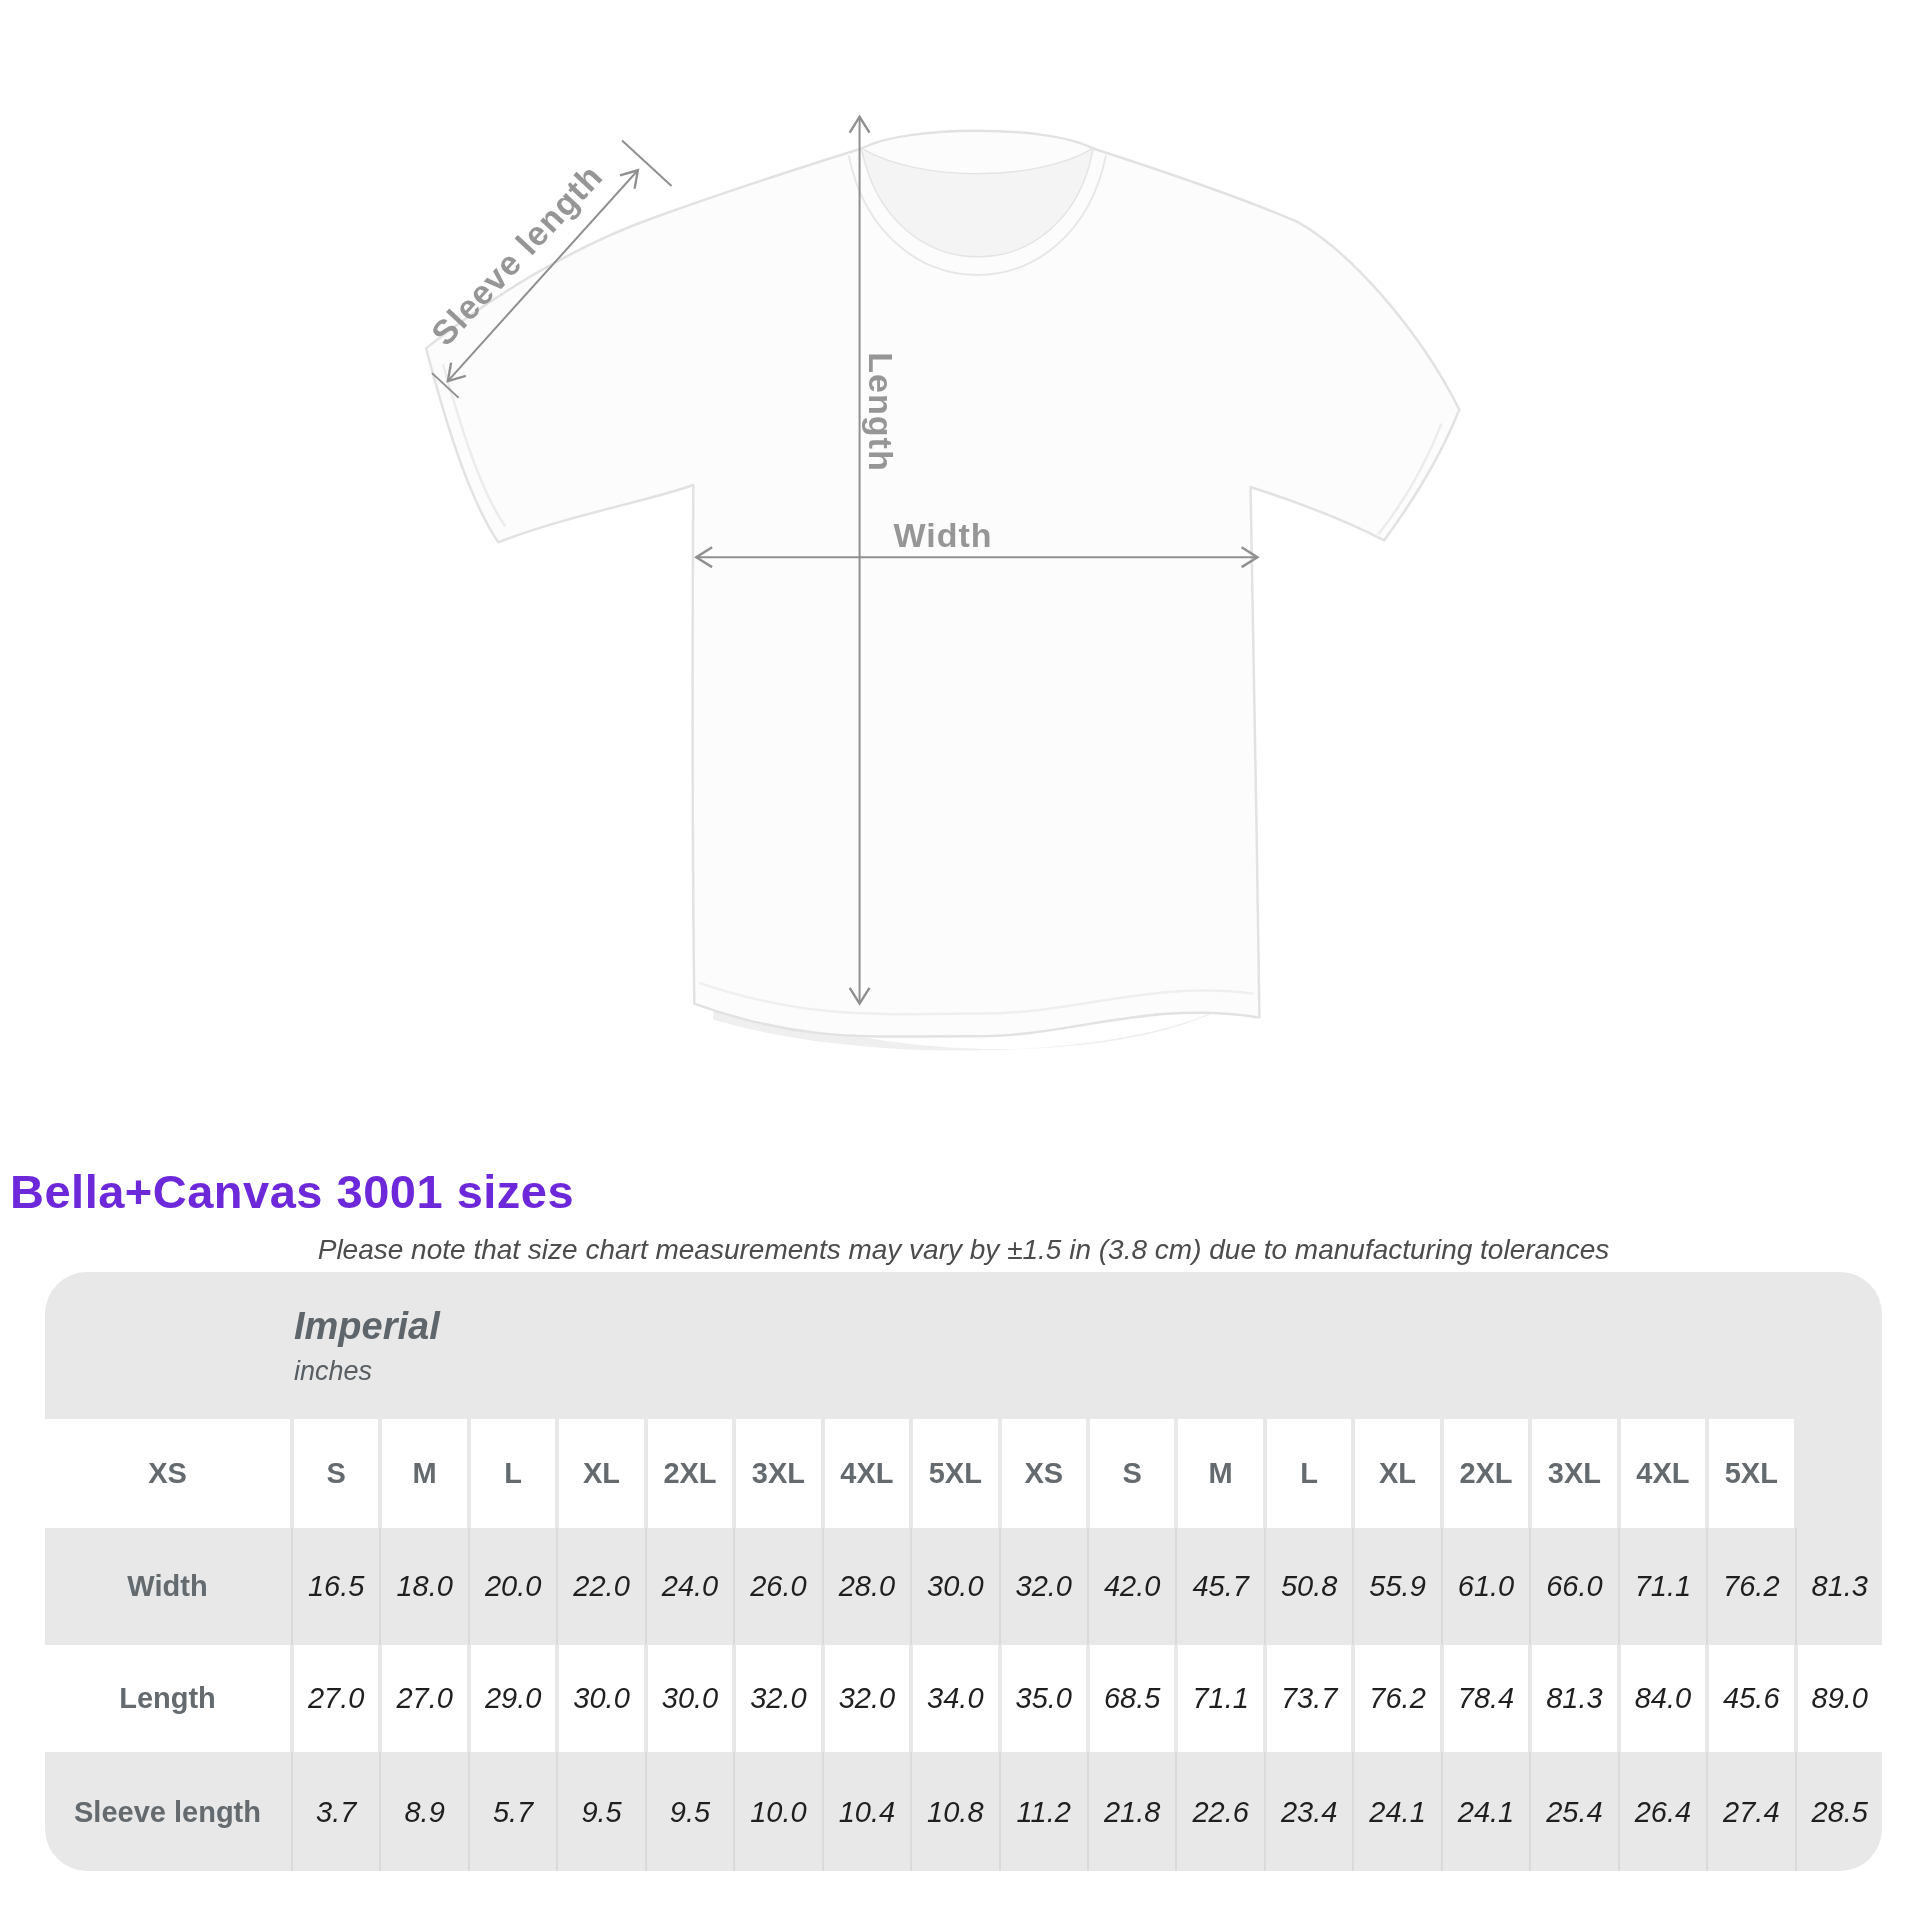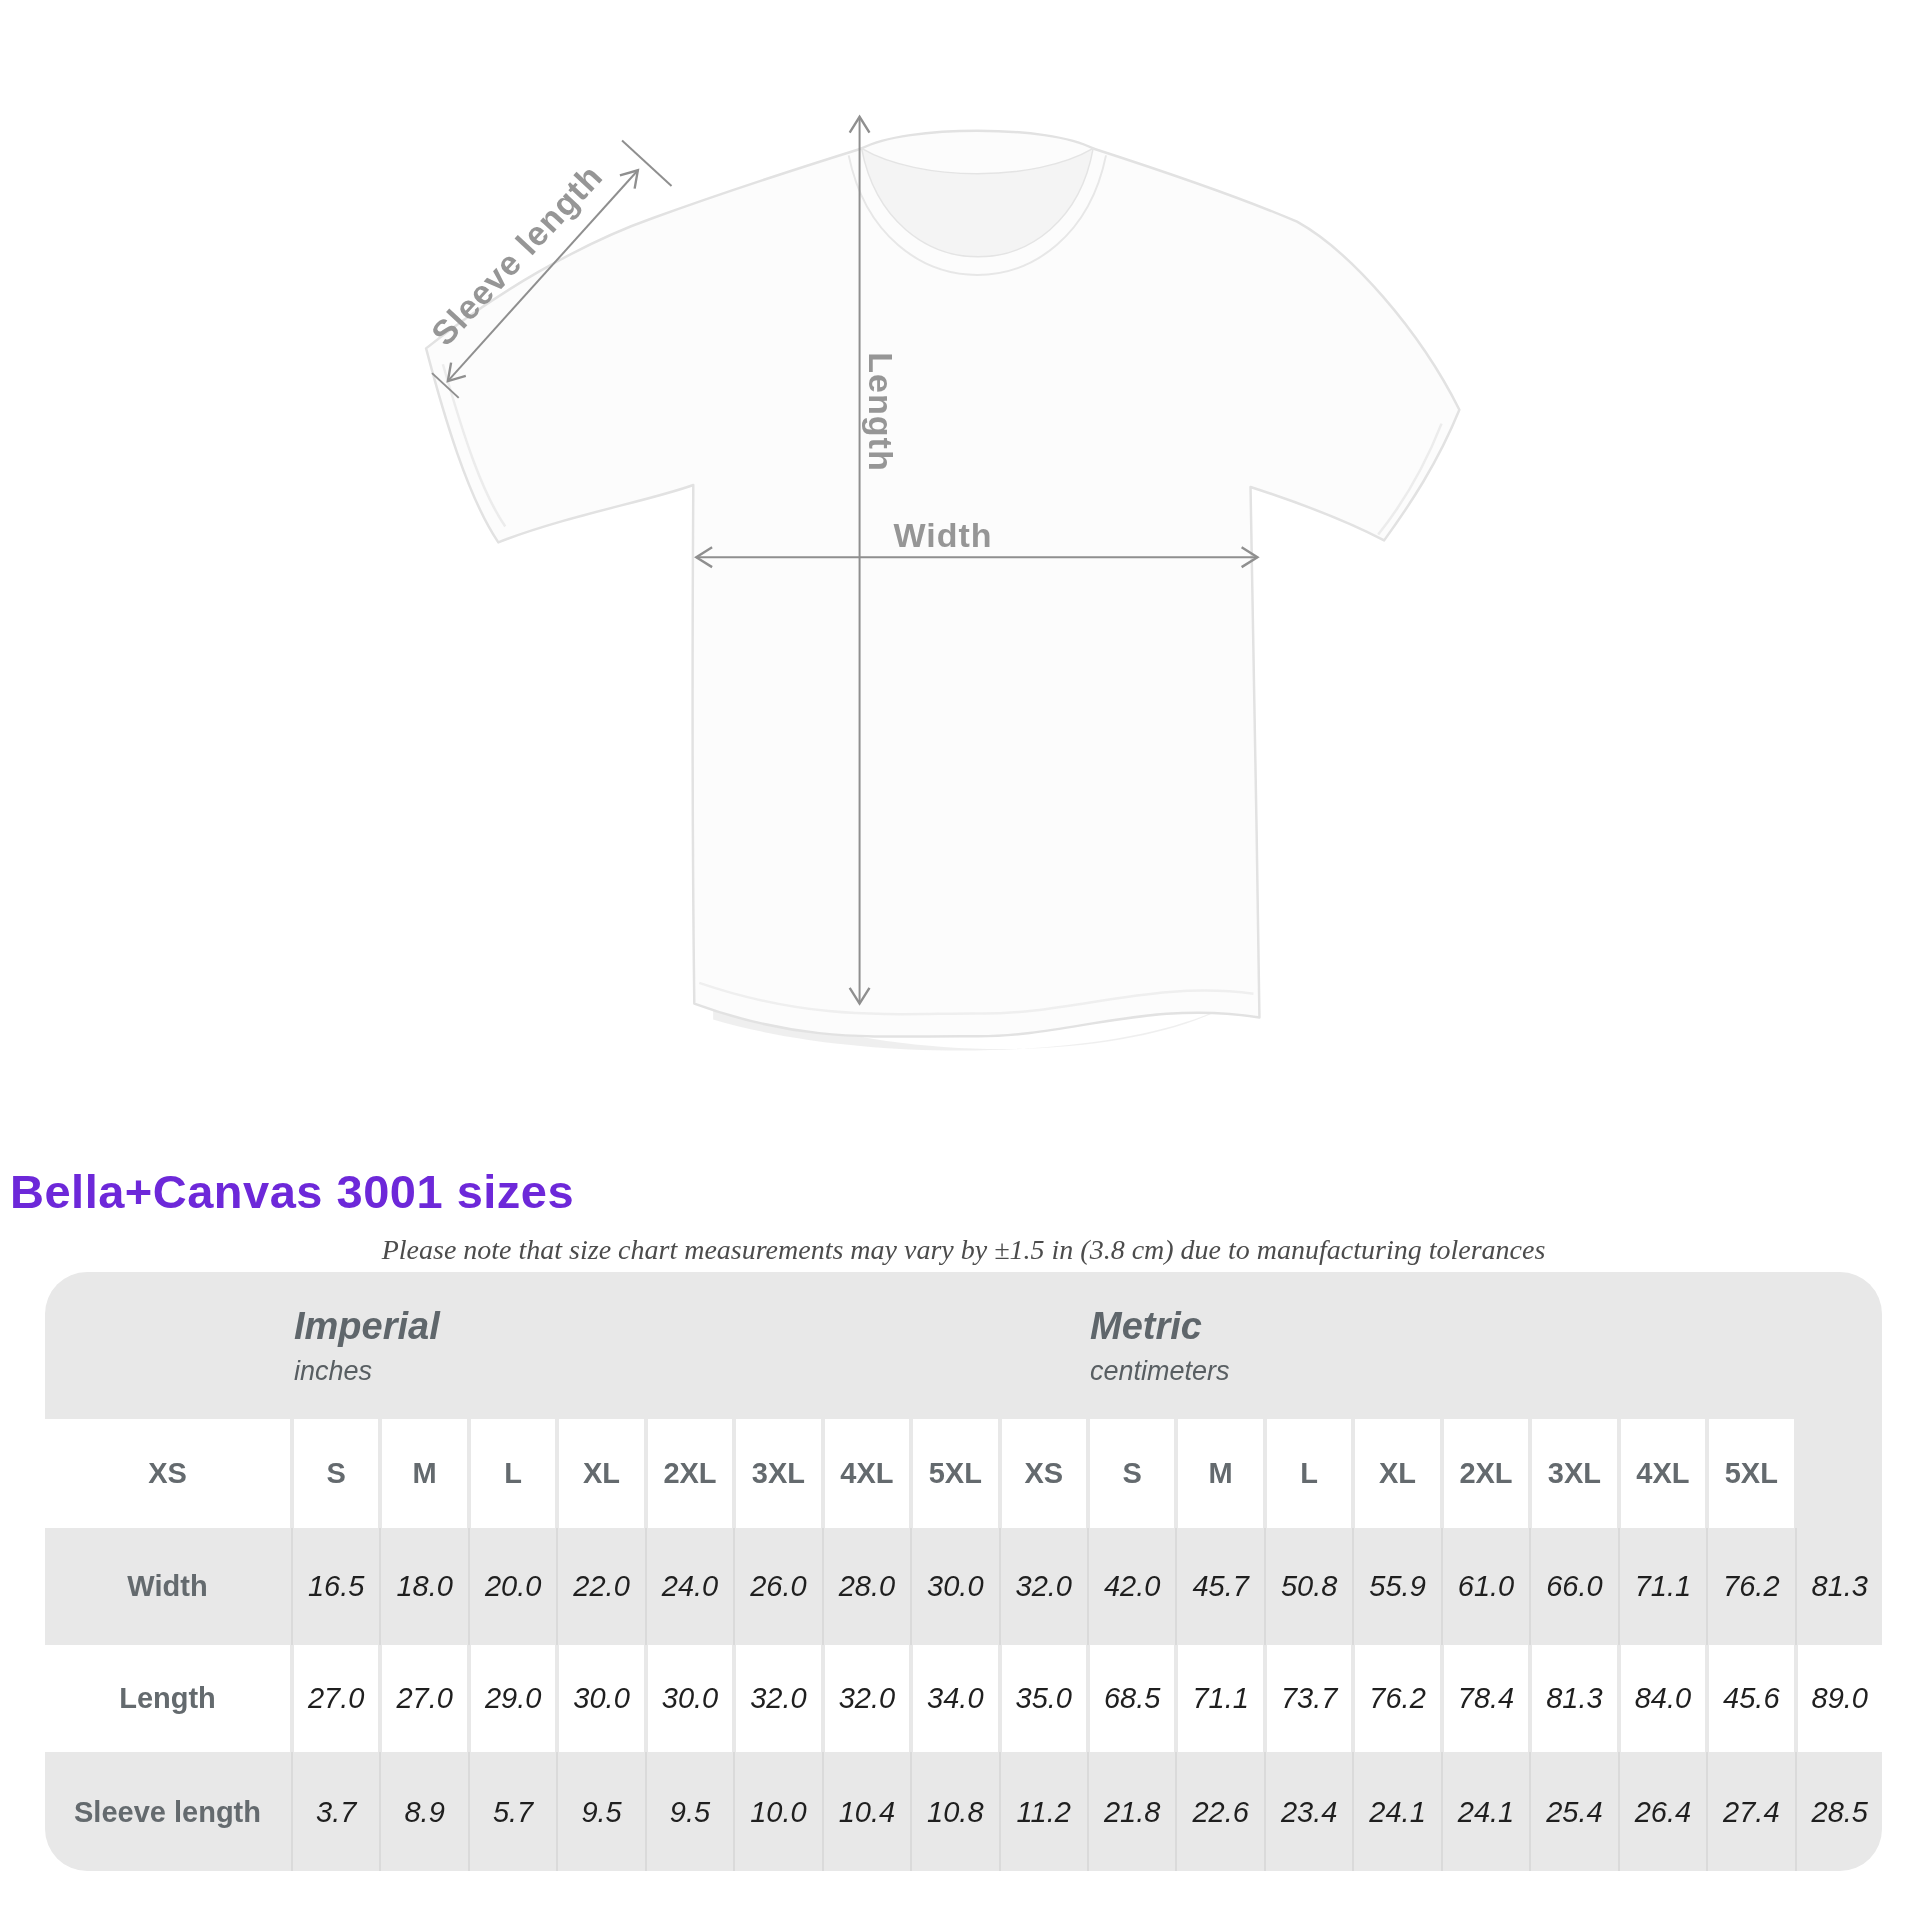--- a/index.html
+++ b/index.html
@@ -12,21 +12,21 @@
   .annotation-label{position:absolute;color:#969696;font-weight:bold;
        font-size:34px;letter-spacing:1px;white-space:nowrap;}
   .lbl-sleeve{left:517px;top:255px;transform:translate(-50%,-50%) rotate(-47deg);}
   .lbl-length{left:880px;top:412px;transform:translate(-50%,-50%) rotate(90deg);}
   .lbl-width{left:943px;top:535px;transform:translate(-50%,-50%);}
 
   
   .page-title{position:absolute;top:1164px;left:0;width:100%;text-align:left;
        font-size:47px;font-weight:bold;color:#6d28d9;letter-spacing:0.5px;padding-left:10px;}
   .page-subtitle{position:absolute;top:1234px;left:0;width:100%;text-align:center;
-       font-size:28px;font-style:italic;color:#4c4c4c;font-family:Liberation Serif, serif;}
+       font-size:28px;font-style:italic;color:#4c4c4c;}
 
   
   .size-table{position:absolute;left:45px;top:1272px;width:1837px;height:599px;
        background:#e8e8e8;border-radius:42px;overflow:hidden;}
   .trow{display:grid;grid-template-columns:245px repeat(18,1fr);column-gap:4px;}
   .h-group{height:147px;}
   .h-sizes{height:109px;}
   .h-r0{height:117px;}
   .h-r1{height:107px;}
   .h-r2{height:120px;}
@@ -100,24 +100,20 @@
 <div class="page-title">Bella+Canvas 3001 sizes</div>
 <div class="page-subtitle">Please note that size chart measurements may vary by ±1.5 in (3.8 cm) due to manufacturing tolerances</div>
 
 <div class="size-table">
 
   <div class="trow h-group">
     <div></div>
     <div class="group-cell group-imperial">
       <div class="group-name">Imperial</div>
       <div class="group-unit">inches</div>
-    </div>
-    <div class="group-cell group-metric">
-      <div class="group-name">Metric</div>
-      <div class="group-unit">centimeters</div>
     </div>
   </div>
 
   <div class="trow h-sizes white-row" id="size-header-row">
   <div class="cell head">XS</div>
       <div class="cell head">S</div>
       <div class="cell head">M</div>
       <div class="cell head">L</div>
       <div class="cell head">XL</div>
       <div class="cell head">2XL</div>

